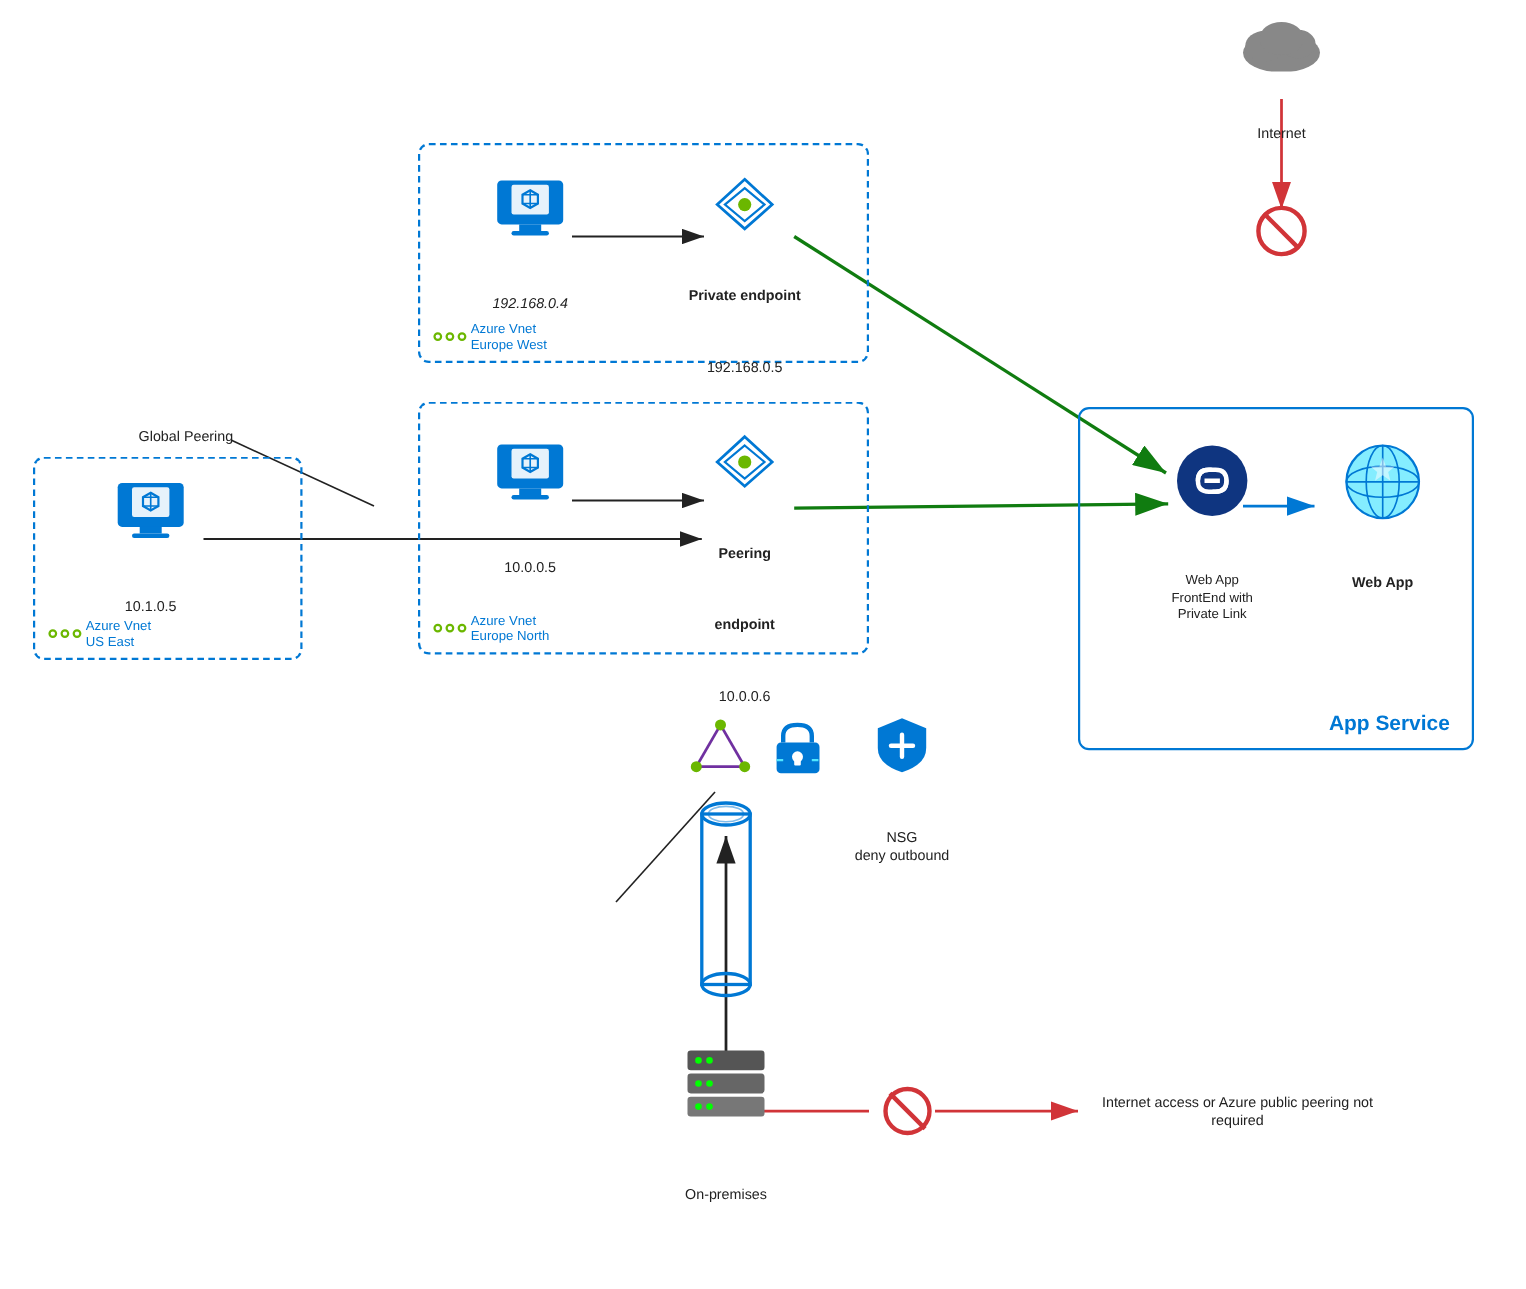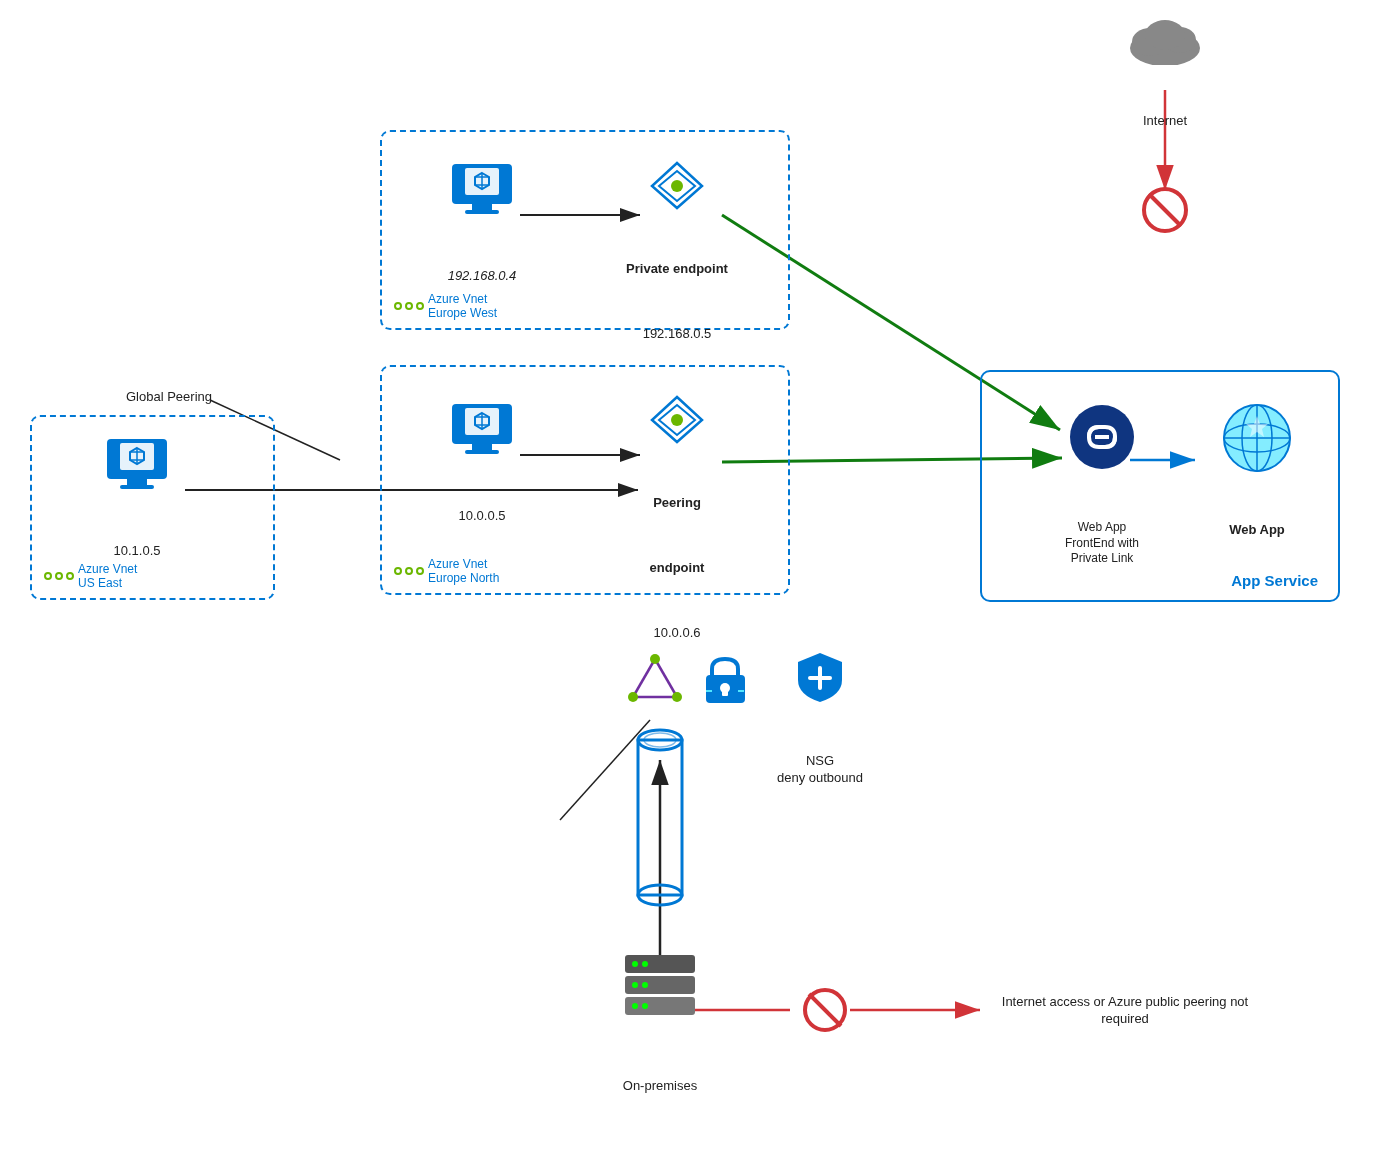--- a/index.html
+++ b/index.html
@@ -29,21 +29,21 @@
       font-size: 13px;
       color: #222;
       margin-top: 4px;
       line-height: 1.3;
     }
     .label-bold {
       font-weight: bold;
     }
     .label-blue {
       color: #0078d4;
-      font-size: 15px;
+      font-size: 19px;
       font-weight: bold;
     }
     
     .dashed-box {
       position: absolute;
       border: 2px dashed #0078d4;
       border-radius: 10px;
     }
     
     .vnet-label {
@@ -239,21 +239,21 @@
         <span style="width:8px;height:8px;border-radius:50%;border:2px solid #6bb700;display:inline-block;background:#fff"></span>
       </div>
       <span>Azure Vnet<br>US East</span>
     </div>
   </div>
 
   <div class="node" style="left:104px; top:360px; width:130px;margin-top:25px;">
     <span class="label">Global Peering</span>
   </div>
 
-  <div class="app-service-box" style="left:980px; top:370px; width:360px; height:232px;text-decoration:underline;">
+  <div class="app-service-box" style="left:980px; top:370px; width:360px; height:312px;text-decoration:underline;">
 
     <div class="node" style="left:60px; top:30px; width:120px;">
       <svg width="70" height="70" viewBox="0 0 70 70">
         <circle cx="35" cy="35" r="32" fill="#0f3580"></circle>
 
         <path d="M22 35 Q22 25 32 25 L38 25 Q48 25 48 35 Q48 45 38 45 L36 45" fill="none" stroke="#fff" stroke-width="4" stroke-linecap="round"></path>
         <path d="M48 35 Q48 45 38 45 L32 45 Q22 45 22 35 Q22 25 32 25 L34 25" fill="none" stroke="#fff" stroke-width="4" stroke-linecap="round"></path>
         <line x1="28" y1="35" x2="42" y2="35" stroke="#fff" stroke-width="4"></line>
       </svg>
       <span class="label" style="font-size:12px;">Web App<br>FrontEnd with<br>Private Link</span>

